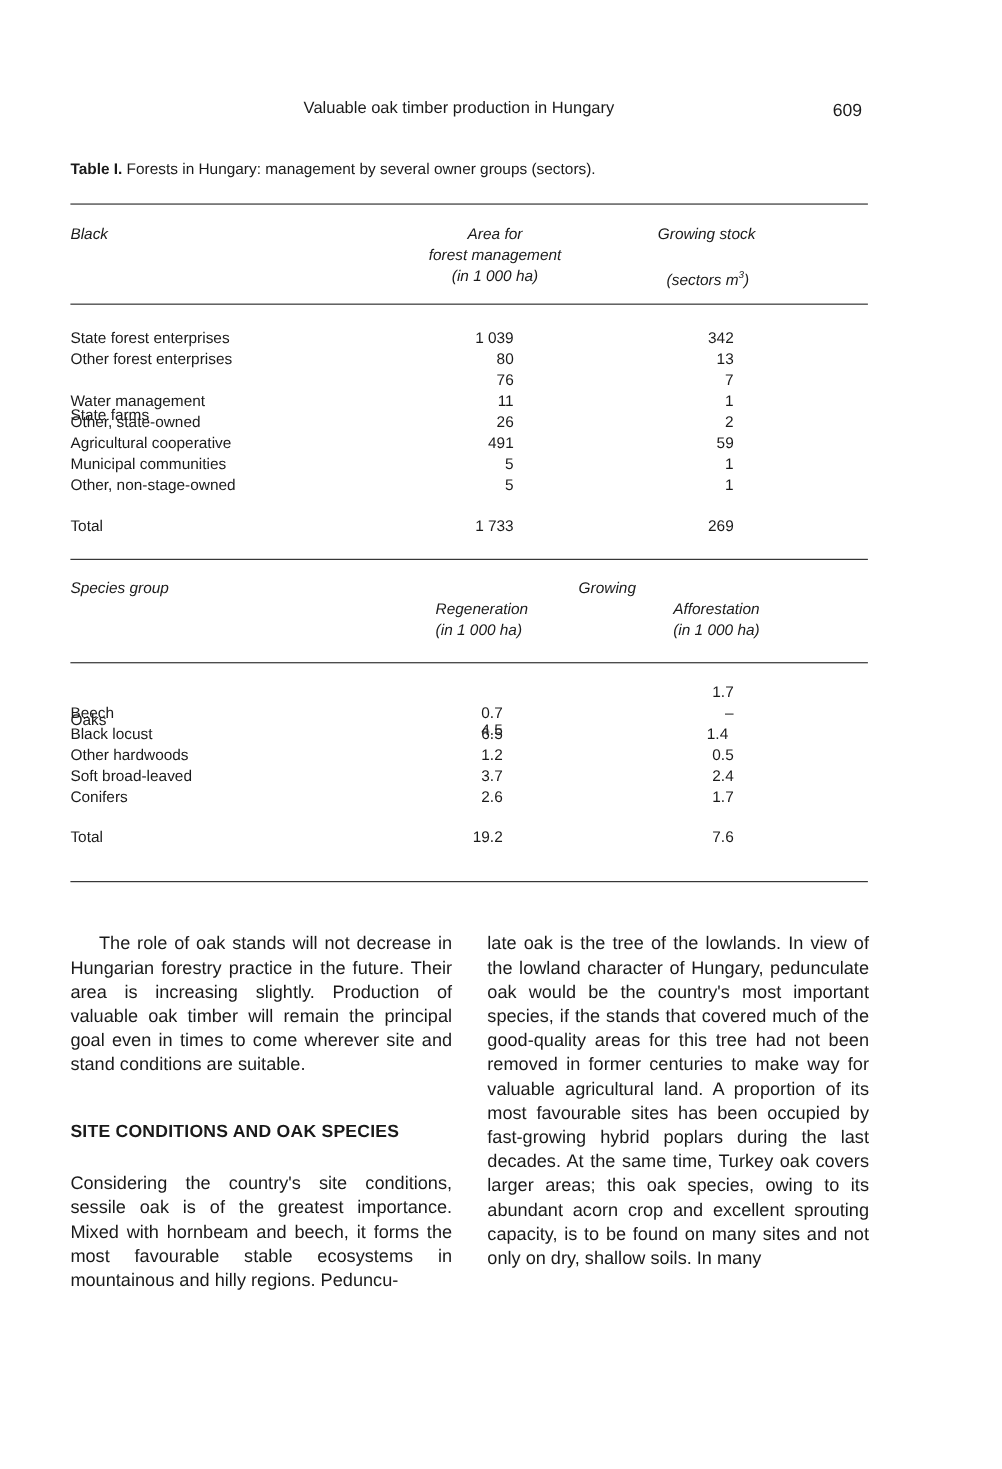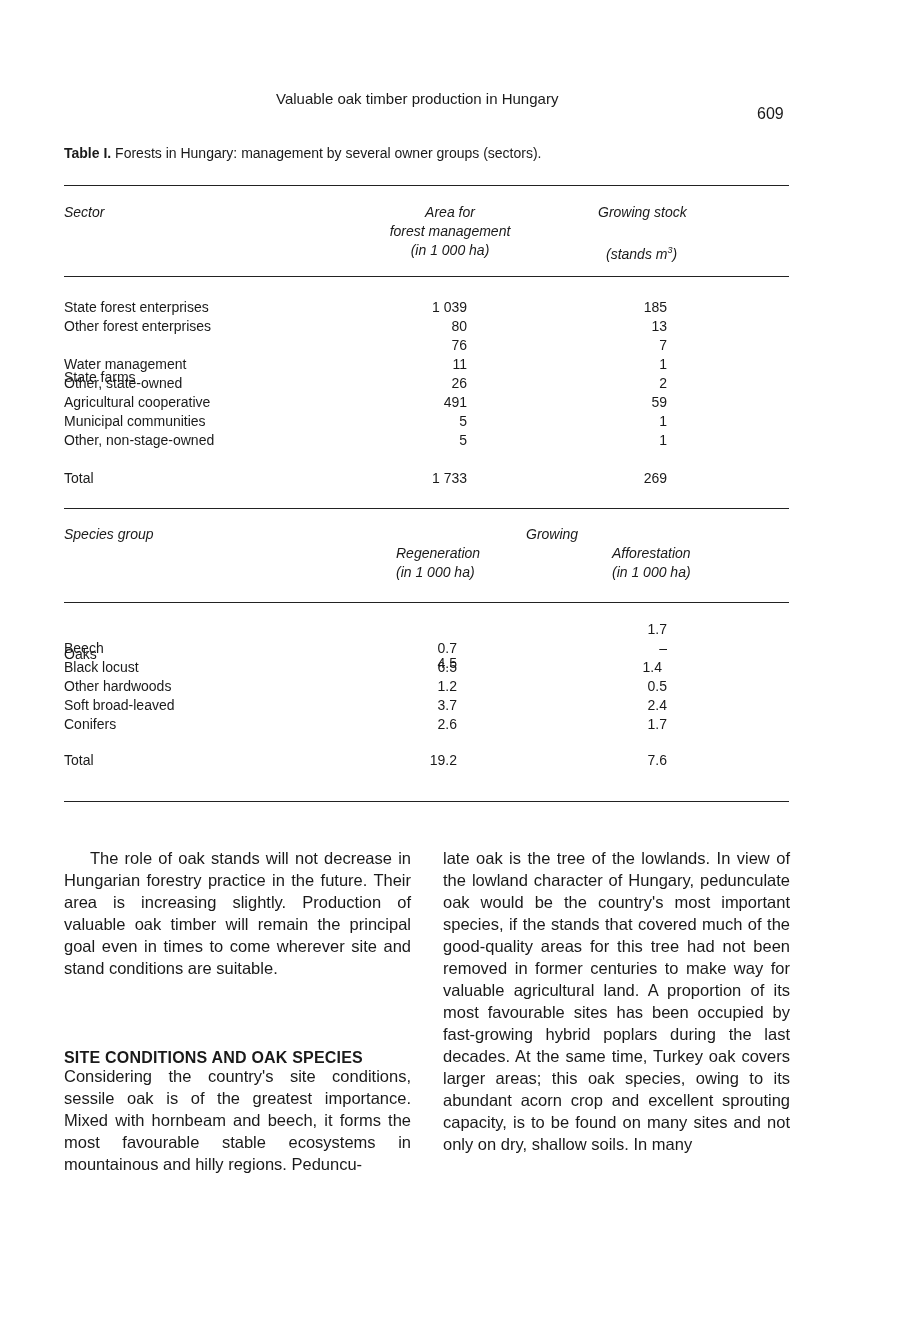--- a/index.html
+++ b/index.html
@@ -1,59 +1,59 @@
 <!DOCTYPE html>
 <html><head>
 <meta charset="utf-8">
 <style>
   html, body { margin: 0; padding: 0; background: #ffffff; }
   body { width: 911px; height: 1335px; position: relative; overflow: hidden;
          font-family: "Liberation Sans", "DejaVu Sans", sans-serif; color: #1a1a1a; }
   .abs { position: absolute; }
   .running-head { top: 90px; left: 0; width: 911px; font-size: 15px; }
   .running-title { position: absolute; left: 276px; top: 0; white-space: nowrap; }
-  .page-num { position: absolute; left: 757px; top: 15px; font-size: 16px; }
+  .page-num { position: absolute; left: 757px; top: 2px; font-size: 16px; }
   .caption { top: 145px; left: 64px; font-size: 14px; white-space: nowrap; }
   .caption b { font-weight: bold; }
   .rule { position: absolute; left: 64px; width: 725px; height: 0; border-top: 1.4px solid #222; }
   .hdr { font-style: italic; font-size: 14px; line-height: 20px; }
   .cell { position: absolute; font-size: 14px; line-height: 19px; white-space: nowrap; }
   .row-label { left: 64px; }
   .num1 { width: 60px; text-align: right; }
   .num2 { width: 60px; text-align: right; }
   .col { position: absolute; font-size: 16.5px; line-height: 22px; text-align: justify; width: 347px; }
   .col p { margin: 0; }
   .indent { text-indent: 26px; }
-  .section-head { font-weight: bold; font-size: 16px; position: absolute; left: 64px; top: 1021px; white-space: nowrap; letter-spacing: 0.2px; margin-top: 28px; }
+  .section-head { font-weight: bold; font-size: 16px; position: absolute; left: 64px; top: 1021px; white-space: nowrap; letter-spacing: 0.2px; }
 </style>
 </head>
 <body>
 
 <div class="abs running-head">
   <span class="running-title">Valuable oak timber production in Hungary</span>
   <span class="page-num">609</span>
 </div>
 
 <div class="abs caption"><b>Table I.</b><span> Forests in Hungary: management by several owner groups (sectors).</span></div>
 
 <div class="rule" style="top:185px;"></div>
 
-<div class="cell hdr" style="left:64px; top:203px;">Sector</div>
+<div class="cell hdr" style="left:64px; top:203px;">Black</div>
 <div class="cell hdr" style="left:380px; width:140px; text-align:center; top:203px;">Area for</div>
 <div class="cell hdr" style="left:370px; width:160px; text-align:center; top:222px;">forest management</div>
 <div class="cell hdr" style="left:380px; width:140px; text-align:center; top:241px;">(in 1 000 ha)</div>
 <div class="cell hdr" style="left:598px; top:203px;">Growing stock</div>
-<div class="cell hdr" style="left:606px; top:241px;"><span>(stands m</span><sup style="font-size:9px;">3</sup><span>)</span></div>
+<div class="cell hdr" style="left:606px; top:241px;"><span>(sectors m</span><sup style="font-size:9px;">3</sup><span>)</span></div>
 
 <div class="rule" style="top:276px;"></div>
 
 <div id="part1-rows">
     <div class="cell row-label" style="top:298px;">State forest enterprises</div>
     <div class="cell num1" style="left:407px; top:298px;">1 039</div>
-    <div class="cell num2" style="left:607px; top:298px;">185</div>
+    <div class="cell num2" style="left:607px; top:298px;">342</div>
     <div class="cell row-label" style="top:317px;">Other forest enterprises</div>
     <div class="cell num1" style="left:407px; top:317px;">80</div>
     <div class="cell num2" style="left:607px; top:317px;">13</div>
     <div class="cell row-label" style="top:336px;margin-top:32px;">State farms</div>
     <div class="cell num1" style="left:407px; top:336px;">76</div>
     <div class="cell num2" style="left:607px; top:336px;">7</div>
     <div class="cell row-label" style="top:355px;">Water management</div>
     <div class="cell num1" style="left:407px; top:355px;">11</div>
     <div class="cell num2" style="left:607px; top:355px;">1</div>
     <div class="cell row-label" style="top:374px;">Other, state-owned</div>

